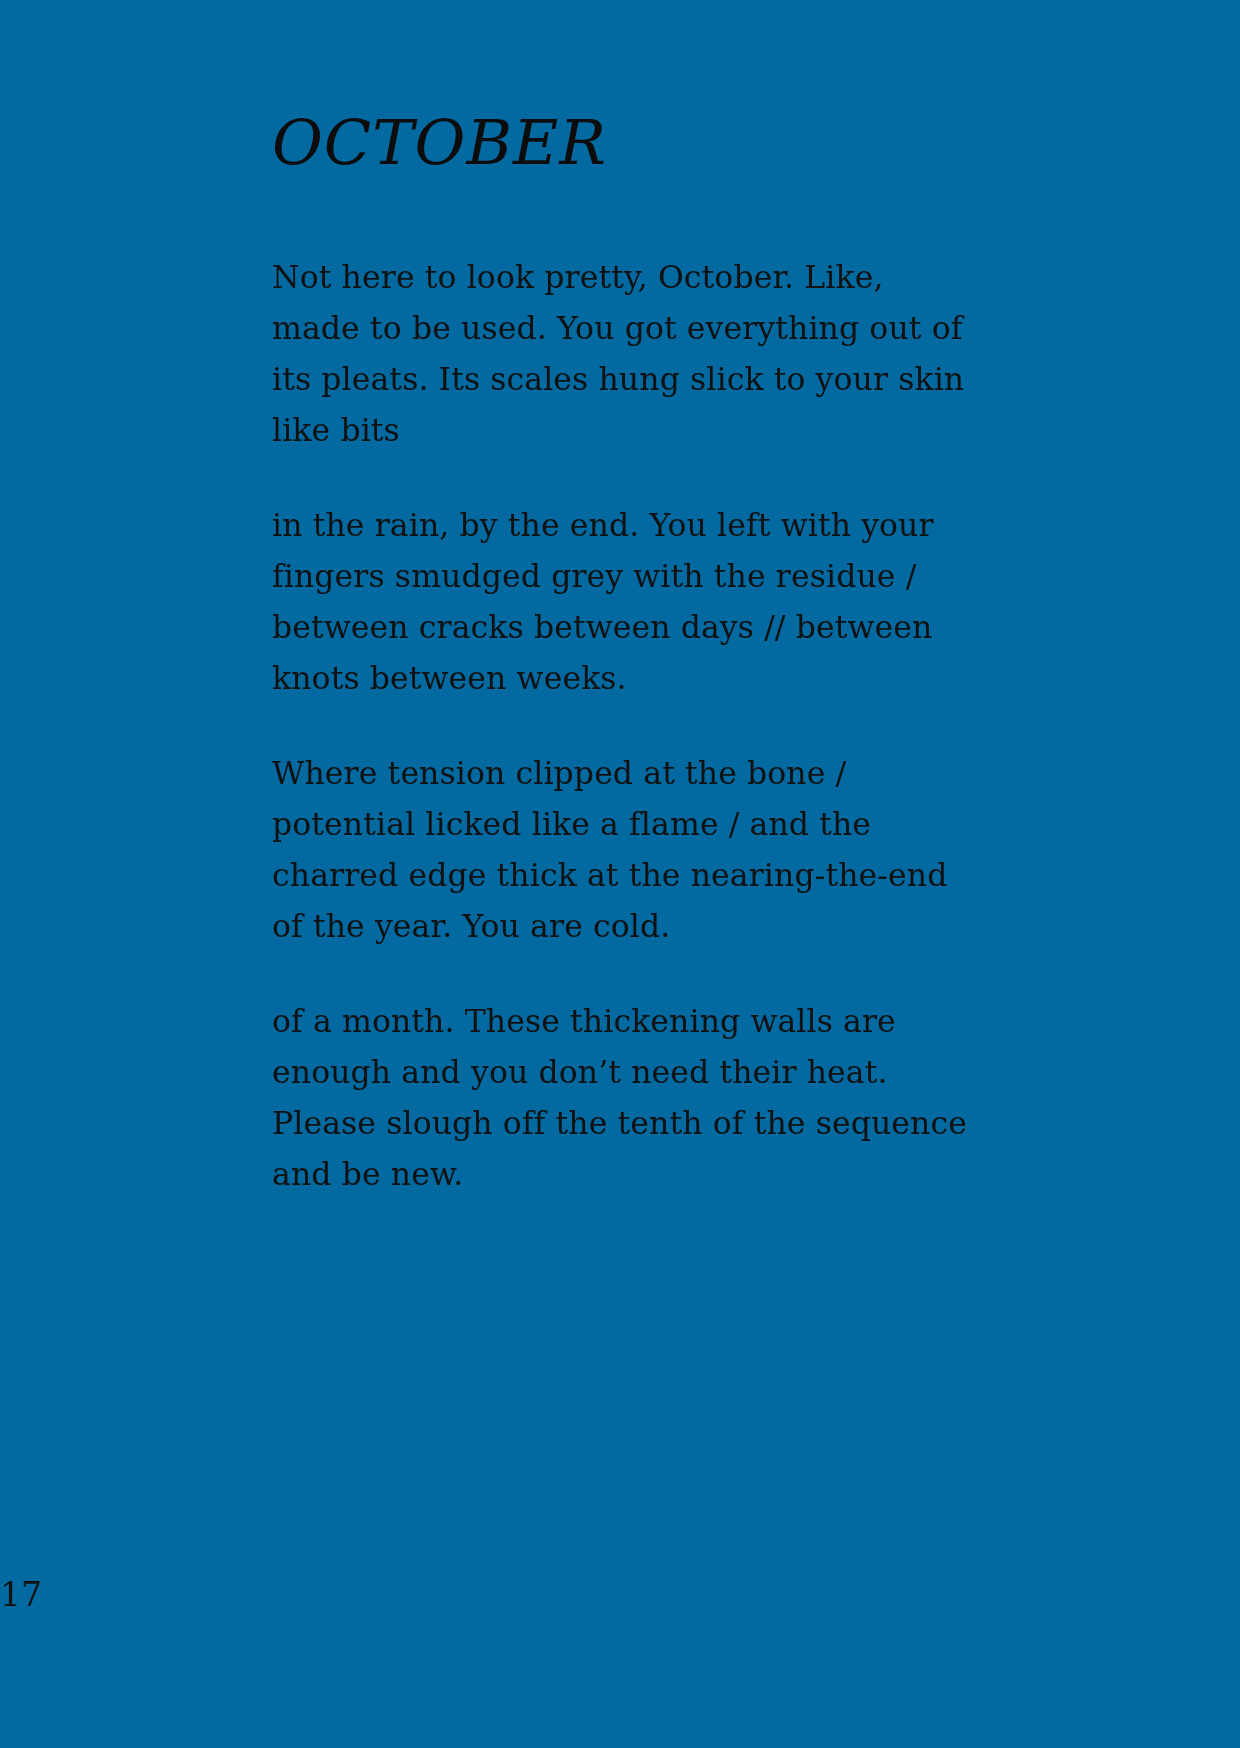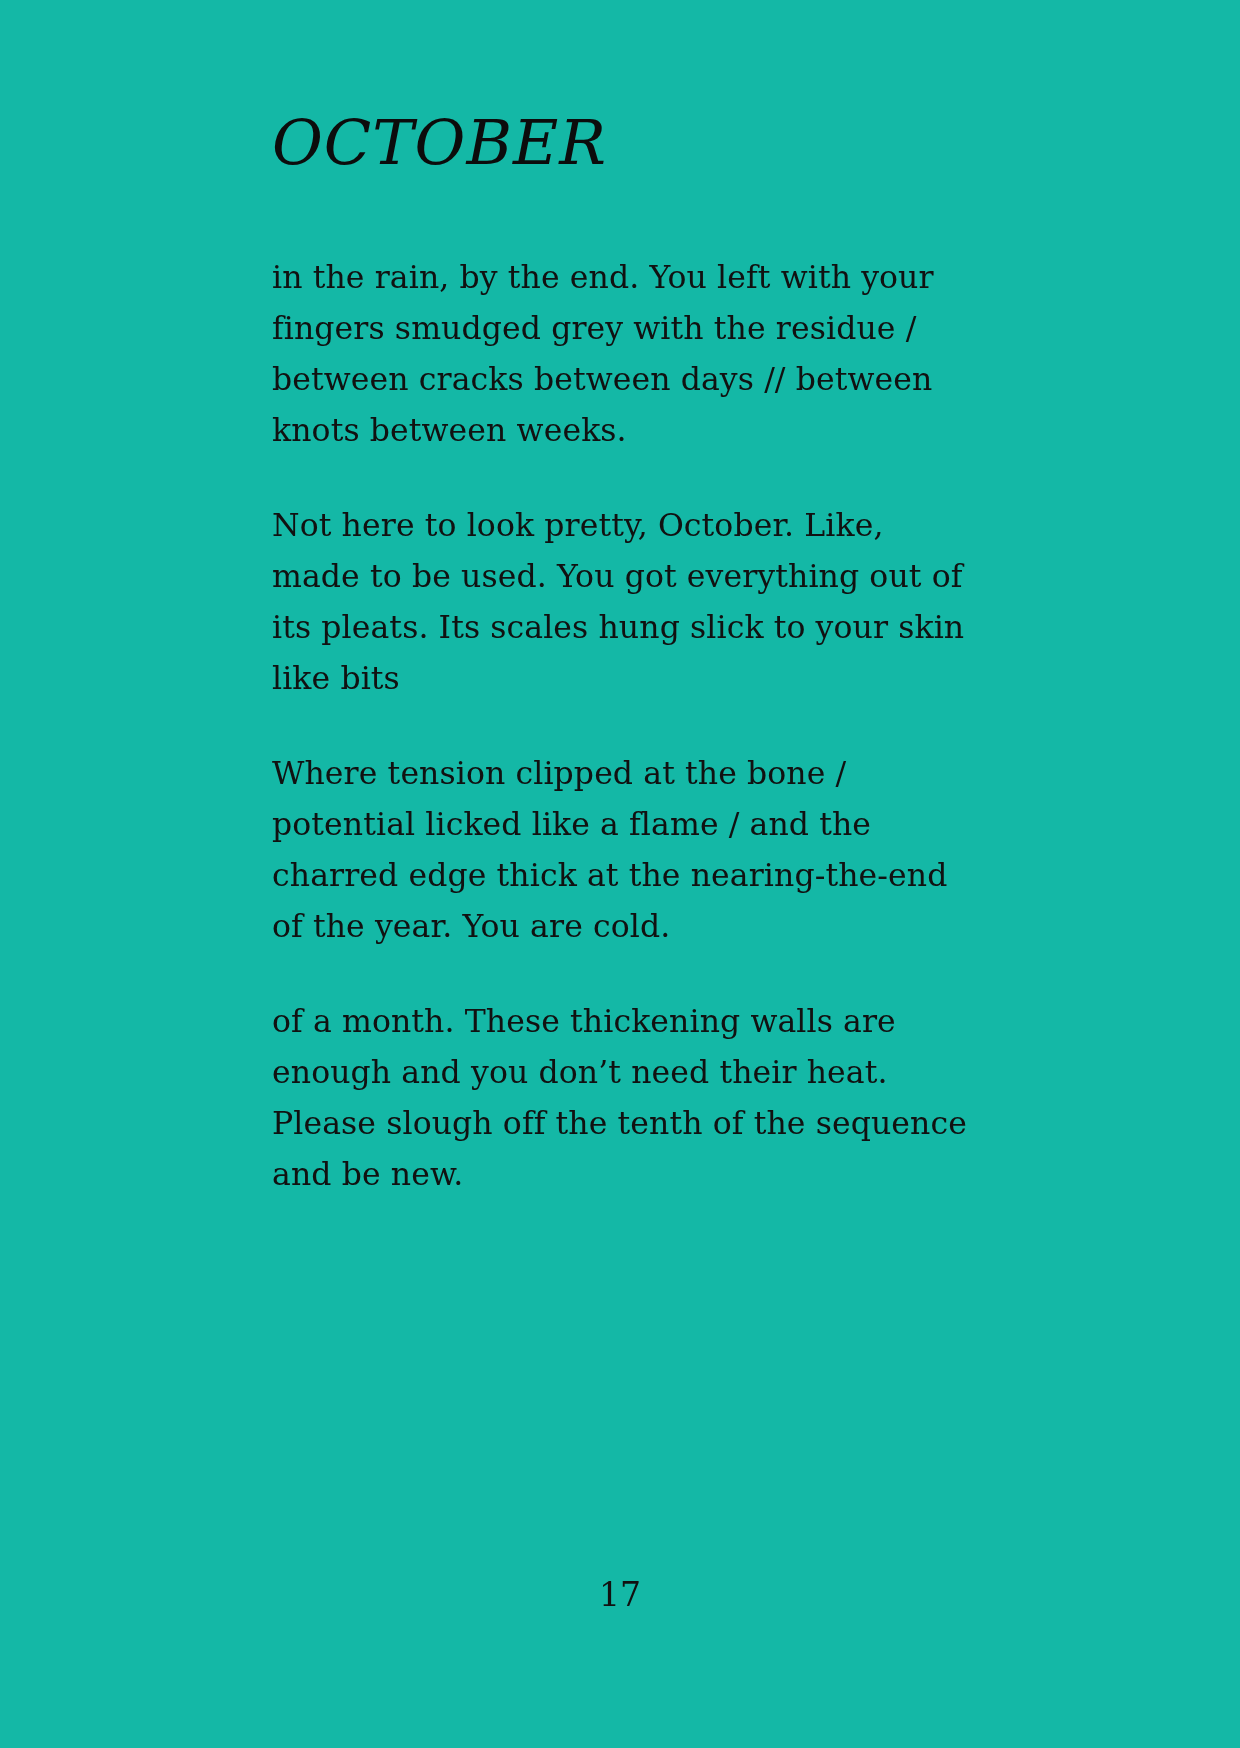--- a/index.html
+++ b/index.html
@@ -14,21 +14,21 @@
     color: #111111;
     position: relative;
     overflow: hidden;
   }
   .page {
     width: 1240px;
     height: 1748px;
     box-sizing: border-box;
     padding: 0;
     position: relative;
-    background: #14b8a6;
+    background: #0369a1;
   }
   .content {
     position: absolute;
     left: 272px;
     top: 112px;
     width: 810px;
   }
   .poem-title {
     font-family: "DejaVu Serif", "Liberation Serif", serif;
     font-style: italic;
@@ -49,40 +49,40 @@
     white-space: pre-line;
   }
   .stanza:last-of-type {
     margin-bottom: 4px;
   }
   .folio {
     position: absolute;
     left: 0;
     right: 0;
     top: 1575px;
-    text-align: center;
+    text-align: left;
     font-family: "DejaVu Serif", "Liberation Serif", serif;
     font-size: 33px;
     color: #111111;
   }
 </style>
 </head>
 <body>
 
 <div class="page">
   <div class="content">
     <h1 class="poem-title">OCTOBER</h1>
+    <p class="stanza">Not here to look pretty, October. Like,
+made to be used. You got everything out of
+its pleats. Its scales hung slick to your skin
+like bits</p>
     <p class="stanza">in the rain, by the end. You left with your
 fingers smudged grey with the residue /
 between cracks between days // between
 knots between weeks.</p>
-    <p class="stanza">Not here to look pretty, October. Like,
-made to be used. You got everything out of
-its pleats. Its scales hung slick to your skin
-like bits</p>
     <p class="stanza">Where tension clipped at the bone /
 potential licked like a flame / and the
 charred edge thick at the nearing-the-end
 of the year. You are cold.</p>
     <p class="stanza">of a month. These thickening walls are
 enough and you don’t need their heat.
 Please slough off the tenth of the sequence
 and be new.</p>
   </div>
   <div class="folio">17</div>

